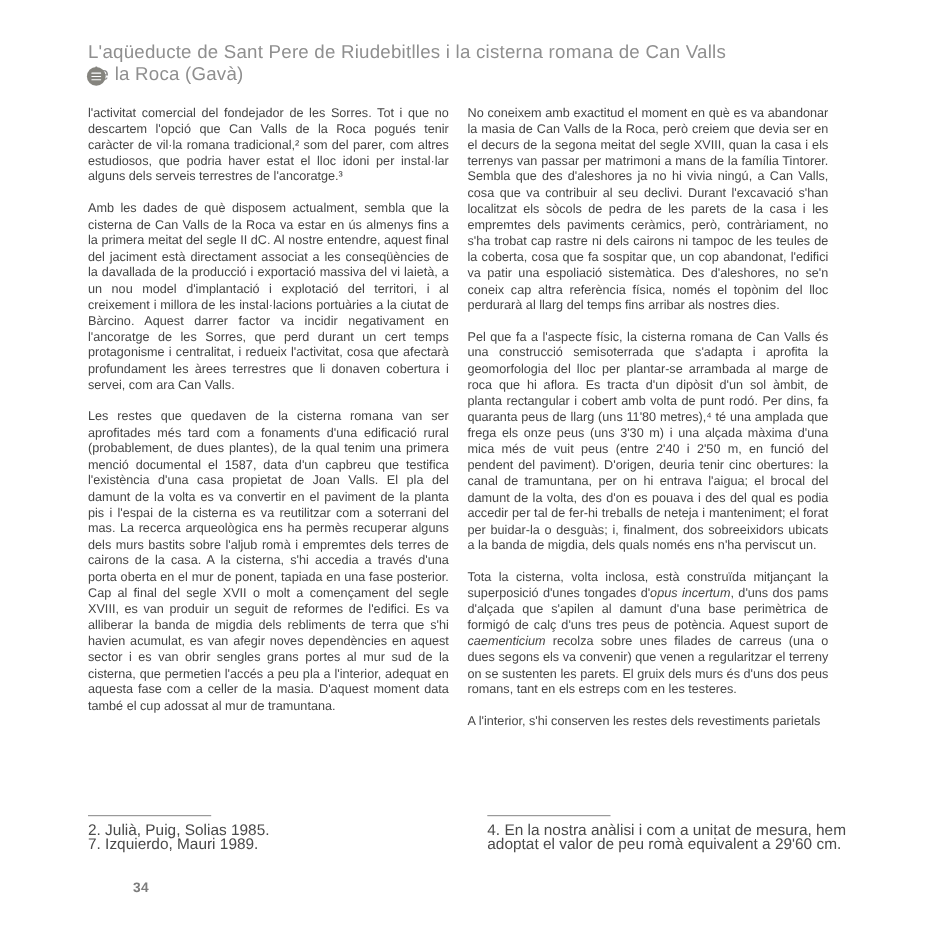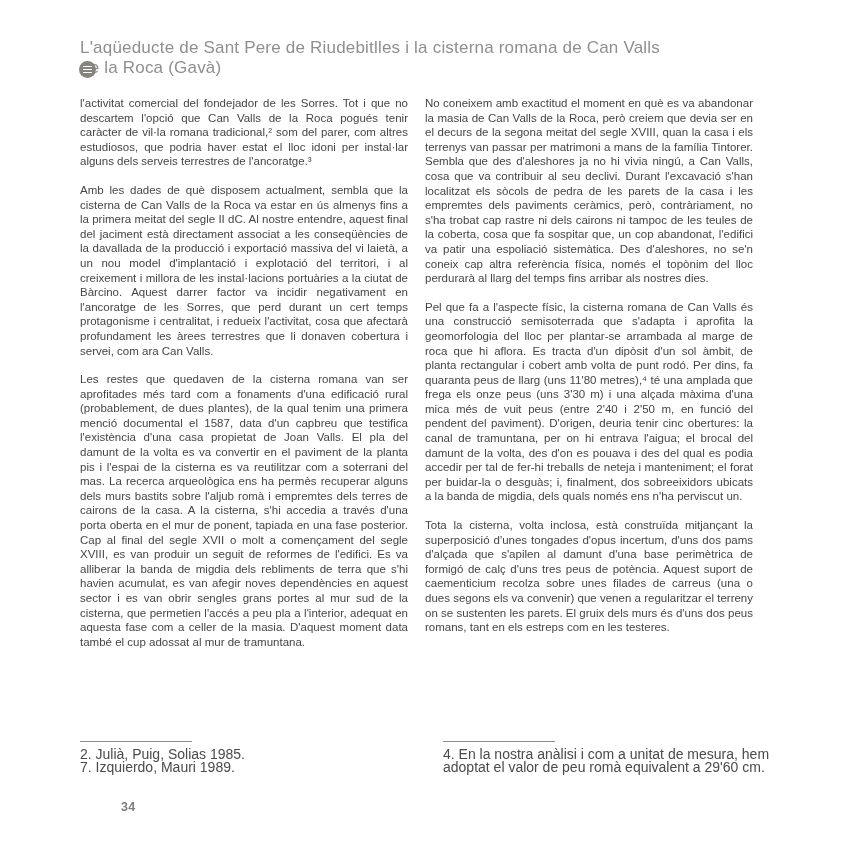--- a/index.html
+++ b/index.html
@@ -26,21 +26,21 @@
   .columns{
     position:absolute; left:80px; top:96px; width:691px;
     display:flex; gap:17px;
   }
   .col{
     width:328px; font-size:11.5px; line-height:14.6px; color:var(--body_text);
     text-align:justify; hyphens:auto; -webkit-hyphens:auto;
   }
   .col p{margin:0 0 14px 0;}
   .col p:last-child{margin-bottom:0;}
-  .col .it{}
+  .col .it{font-style:italic;}
   .footnotes{
     position:absolute; left:80px; top:741px; width:691px;
     display:flex; gap:35px;
   }
   .fnblock{width:328px;}
   .fn-rule{
     width:112px; border:none; border-top:1px solid var(--rule);
     margin:0 0 6px 0;
   }
   .fn-lines{font-size:14px; line-height:12.5px; color:var(--footnote_text); text-align:left;}
@@ -65,20 +65,21 @@
   <main class="columns">
     <div class="col">
         <p><span>l'activitat comercial del fondejador de les Sorres. Tot i que no descartem l'opció que Can Valls de la Roca pogués tenir caràcter de vil·la romana tradicional,² som del parer, com altres estudiosos, que podria haver estat el lloc idoni per instal·lar alguns dels serveis terrestres de l'ancoratge.³</span></p>
         <p><span>Amb les dades de què disposem actualment, sembla que la cisterna de Can Valls de la Roca va estar en ús almenys fins a la primera meitat del segle II dC. Al nostre entendre, aquest final del jaciment està directament associat a les conseqüències de la davallada de la producció i exportació massiva del vi laietà, a un nou model d'implantació i explotació del territori, i al creixement i millora de les instal·lacions portuàries a la ciutat de Bàrcino. Aquest darrer factor va incidir negativament en l'ancoratge de les Sorres, que perd durant un cert temps protagonisme i centralitat, i redueix l'activitat, cosa que afectarà profundament les àrees terrestres que li donaven cobertura i servei, com ara Can Valls.</span></p>
         <p><span>Les restes que quedaven de la cisterna romana van ser aprofitades més tard com a fonaments d'una edificació rural (probablement, de dues plantes), de la qual tenim una primera menció documental el 1587, data d'un capbreu que testifica l'existència d'una casa propietat de Joan Valls. El pla del damunt de la volta es va convertir en el paviment de la planta pis i l'espai de la cisterna es va reutilitzar com a soterrani del mas. La recerca arqueològica ens ha permès recuperar alguns dels murs bastits sobre l'aljub romà i empremtes dels terres de cairons de la casa. A la cisterna, s'hi accedia a través d'una porta oberta en el mur de ponent, tapiada en una fase posterior. Cap al final del segle XVII o molt a començament del segle XVIII, es van produir un seguit de reformes de l'edifici. Es va alliberar la banda de migdia dels rebliments de terra que s'hi havien acumulat, es van afegir noves dependències en aquest sector i es van obrir sengles grans portes al mur sud de la cisterna, que permetien l'accés a peu pla a l'interior, adequat en aquesta fase com a celler de la masia. D'aquest moment data també el cup adossat al mur de tramuntana.</span></p>
       </div>
     <div class="col">
         <p><span>No coneixem amb exactitud el moment en què es va abandonar la masia de Can Valls de la Roca, però creiem que devia ser en el decurs de la segona meitat del segle XVIII, quan la casa i els terrenys van passar per matrimoni a mans de la família Tintorer. Sembla que des d'aleshores ja no hi vivia ningú, a Can Valls, cosa que va contribuir al seu declivi. Durant l'excavació s'han localitzat els sòcols de pedra de les parets de la casa i les empremtes dels paviments ceràmics, però, contràriament, no s'ha trobat cap rastre ni dels cairons ni tampoc de les teules de la coberta, cosa que fa sospitar que, un cop abandonat, l'edifici va patir una espoliació sistemàtica. Des d'aleshores, no se'n coneix cap altra referència física, només el topònim del lloc perdurarà al llarg del temps fins arribar als nostres dies.</span></p>
         <p><span>Pel que fa a l'aspecte físic, la cisterna romana de Can Valls és una construcció semisoterrada que s'adapta i aprofita la geomorfologia del lloc per plantar-se arrambada al marge de roca que hi aflora. Es tracta d'un dipòsit d'un sol àmbit, de planta rectangular i cobert amb volta de punt rodó. Per dins, fa quaranta peus de llarg (uns 11'80 metres),⁴ té una amplada que frega els onze peus (uns 3'30 m) i una alçada màxima d'una mica més de vuit peus (entre 2'40 i 2'50 m, en funció del pendent del paviment). D'origen, deuria tenir cinc obertures: la canal de tramuntana, per on hi entrava l'aigua; el brocal del damunt de la volta, des d'on es pouava i des del qual es podia accedir per tal de fer-hi treballs de neteja i manteniment; el forat per buidar-la o desguàs; i, finalment, dos sobreeixidors ubicats a la banda de migdia, dels quals només ens n'ha perviscut un.</span></p>
         <p><span>Tota la cisterna, volta inclosa, està construïda mitjançant la superposició d'unes tongades d'</span><span class="it">opus incertum</span><span>, d'uns dos pams d'alçada que s'apilen al damunt d'una base perimètrica de formigó de calç d'uns tres peus de potència. Aquest suport de </span><span class="it">caementicium</span><span> recolza sobre unes filades de carreus (una o dues segons els va convenir) que venen a regularitzar el terreny on se sustenten les parets. El gruix dels murs és d'uns dos peus romans, tant en els estreps com en les testeres.</span></p>
+        <p><span>A l'interior, s'hi conserven les restes dels revestiments parietals</span></p>
       </div>
   </main>
 
   <div class="footnotes">
     <div class="fnblock">
       <hr class="fn-rule">
       <div class="fn-lines">
           <div>2. Julià, Puig, Solias 1985.</div>
           <div>7. Izquierdo, Mauri 1989.</div>
         </div>

